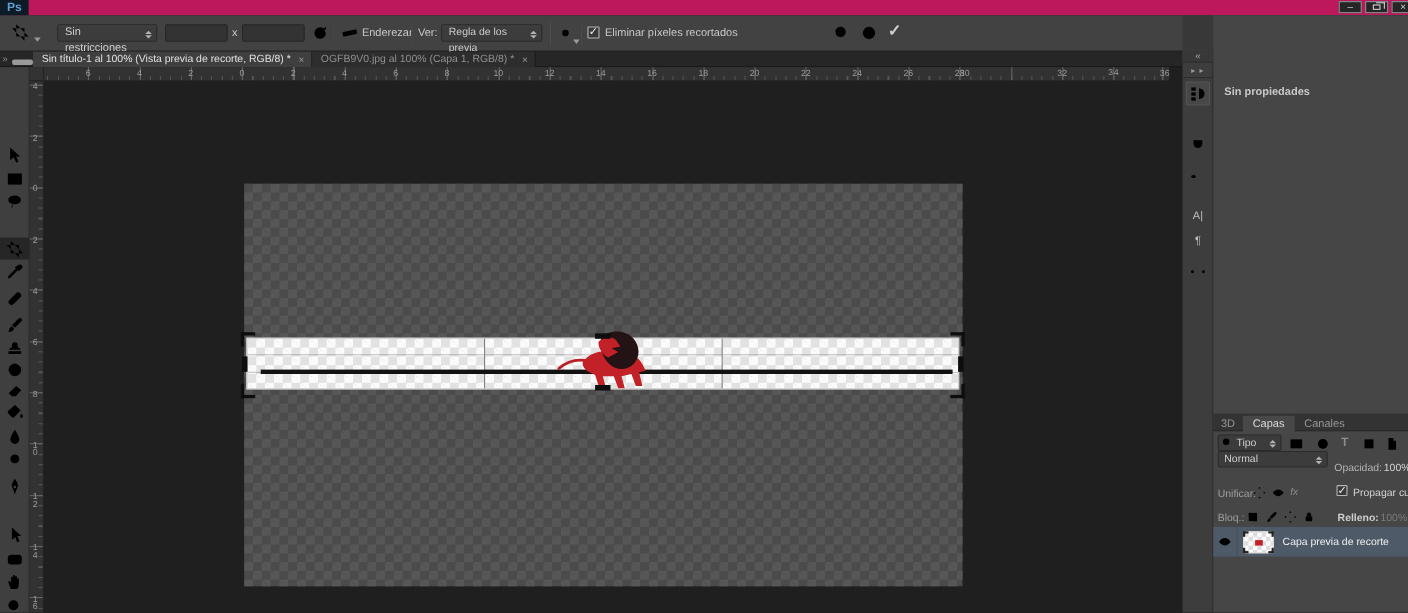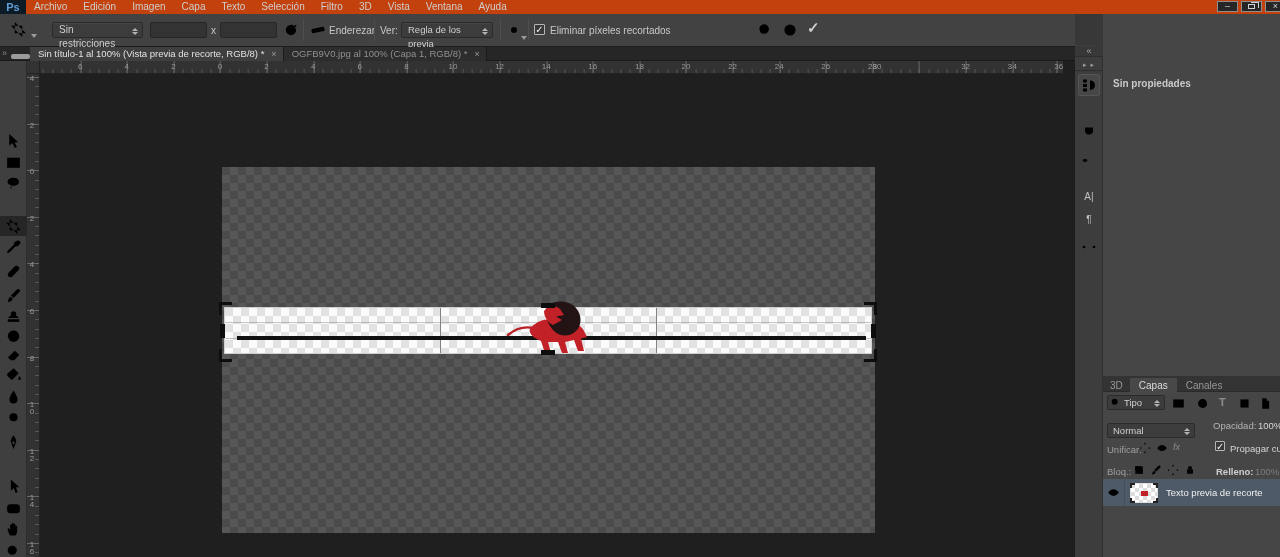--- a/index.html
+++ b/index.html
@@ -4,21 +4,21 @@
 <style>
   * { margin:0; padding:0; box-sizing:border-box; }
   html,body { width:1280px; height:557px; background:#1f1f1f; overflow:hidden;
               font-family:"Liberation Sans", sans-serif; -webkit-font-smoothing:antialiased; }
   #app { position:relative; width:1280px; height:557px; }
   .abs { position:absolute; }
   svg { display:block; }
   .ico { color:#bdbdbd; }
 
   
-  #menubar { left:0; top:0; width:1280px; height:14px; background:#c2410c; display:flex; align-items:center; }
+  #menubar { left:0; top:0; width:1280px; height:14px; background:#be185d; display:flex; align-items:center; }
   #ps-logo { width:26px; height:14px; color:#5f9fd6; font-weight:bold; font-size:11px; line-height:14px; text-align:center; background:#0d1b26; }
   .menu-item { color:#cfcfcf; font-size:10px; line-height:14px; padding:0 8px; cursor:default; }
   #win-controls { position:absolute; right:-6px; top:1px; display:flex; gap:3px; }
   .win-btn { width:21px; height:11px; border:1px solid #8f8f8f; background:#262626; color:#cfcfcf;
              font-size:9px; line-height:9px; text-align:center; }
   .win-restore-glyph { display:inline-block; width:7px; height:5px; border:1px solid #cfcfcf; margin-top:2px; position:relative; }
   .win-restore-glyph::before { content:""; position:absolute; left:2px; top:-3px; width:7px; height:5px; border:1px solid #cfcfcf; border-bottom:none; border-left:none; }
 
   
   #optionsbar { left:0; top:14px; width:1280px; height:33px; background:#424242; border-bottom:1px solid #1c1c1c; }
@@ -280,33 +280,20 @@
         <rect class="st" x="1.5" y="3.5" width="13" height="9" rx="2"></rect>
         <circle class="fi" cx="8" cy="8" r="2"></circle>
       </symbol>
   </defs>
 </svg>
 
 <div id="app">
 
   <div id="menubar" class="abs">
     <div id="ps-logo">Ps</div>
-    <div id="menu-items" style="display:flex">
-        <span class="menu-item">Archivo</span>
-        <span class="menu-item">Edición</span>
-        <span class="menu-item">Imagen</span>
-        <span class="menu-item">Capa</span>
-        <span class="menu-item">Texto</span>
-        <span class="menu-item">Selección</span>
-        <span class="menu-item">Filtro</span>
-        <span class="menu-item">3D</span>
-        <span class="menu-item">Vista</span>
-        <span class="menu-item">Ventana</span>
-        <span class="menu-item">Ayuda</span>
-      </div>
     <div id="win-controls">
       <div class="win-btn">–</div>
       <div class="win-btn"><span class="win-restore-glyph"></span></div>
       <div class="win-btn">×</div>
     </div>
   </div>
 
   <div id="optionsbar" class="abs">
     <span class="abs ico" style="left:10px;top:7px">
         <svg width="17" height="17">
@@ -624,21 +611,21 @@
         <svg width="13" height="13">
           <use href="#sym-rect-outline"></use>
         </svg>
       </span>
     <span class="mini-ico" style="left:156px;top:383px">
         <svg width="13" height="13">
           <use href="#sym-page"></use>
         </svg>
       </span>
 
-    <div class="pdd" style="left:4px;top:409px;width:88px">
+    <div class="pdd" style="left:4px;top:396px;width:100px">
       <span>Normal</span>
       <span class="spin" style="top:1px"></span>
     </div>
     <span class="plabel" style="left:110px;top:406px;color:#b5b5b5">Opacidad:</span>
     <span class="pvalue" style="left:155px;top:406px">100%</span>
 
     <span class="plabel" style="left:4px;top:430px">Unificar:</span>
     <span class="mini-ico" style="left:36px;top:428px">
         <svg width="12" height="12">
           <use href="#sym-move-cross"></use>
@@ -683,17 +670,17 @@
             <use href="#sym-eye"></use>
           </svg>
       </div>
       <div id="layer-thumb">
         <span class="thumb-mark" style="left:10px;top:7px;background:#c32128;width:7px;height:5px"></span>
         <span class="thumb-mark" style="left:-1px;top:-1px;border-left:2px solid #222;border-top:2px solid #222"></span>
         <span class="thumb-mark" style="right:-1px;top:-1px;border-right:2px solid #222;border-top:2px solid #222"></span>
         <span class="thumb-mark" style="left:-1px;bottom:-1px;border-left:2px solid #222;border-bottom:2px solid #222"></span>
         <span class="thumb-mark" style="right:-1px;bottom:-1px;border-right:2px solid #222;border-bottom:2px solid #222"></span>
       </div>
-      <span id="layer-name">Texto previa de recorte</span>
+      <span id="layer-name">Capa previa de recorte</span>
     </div>
   </div>
 
 </div>
 
 </body></html>

